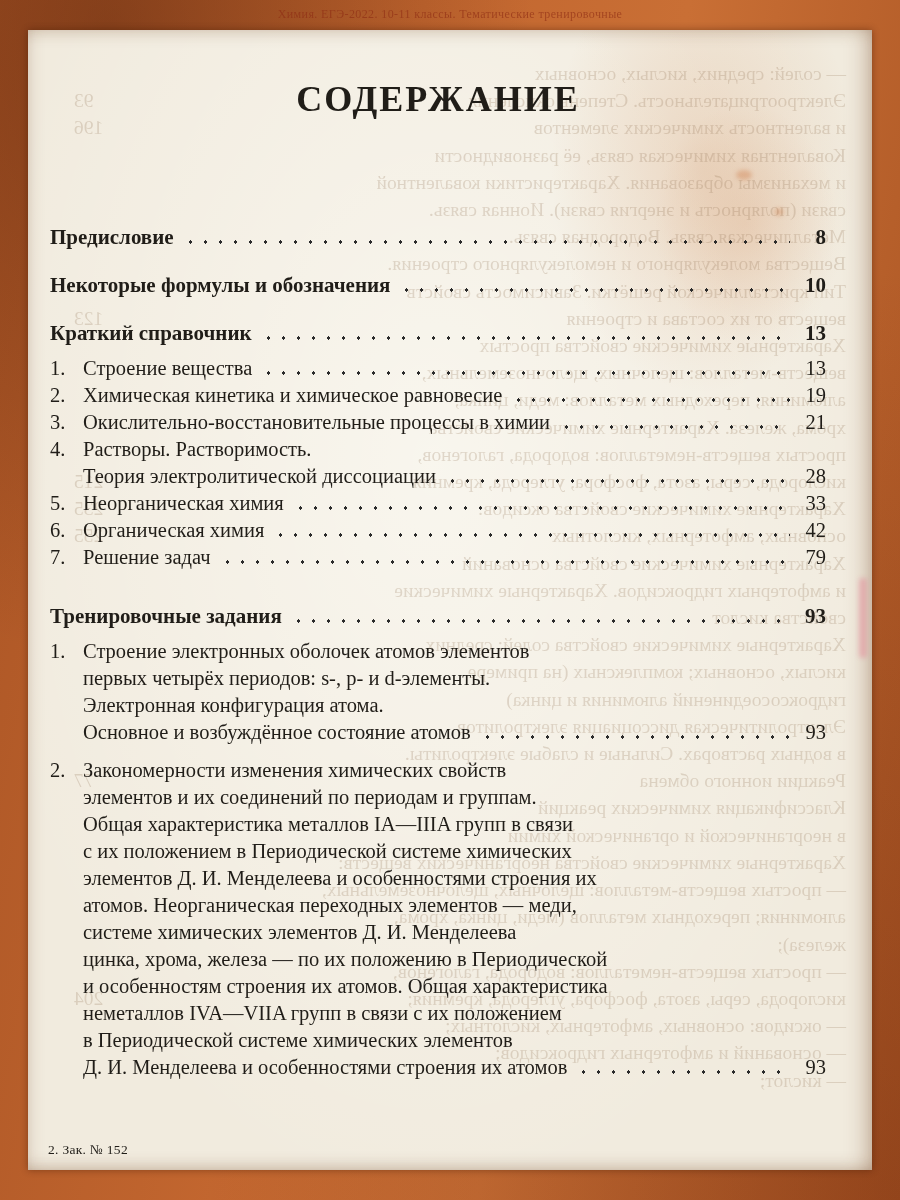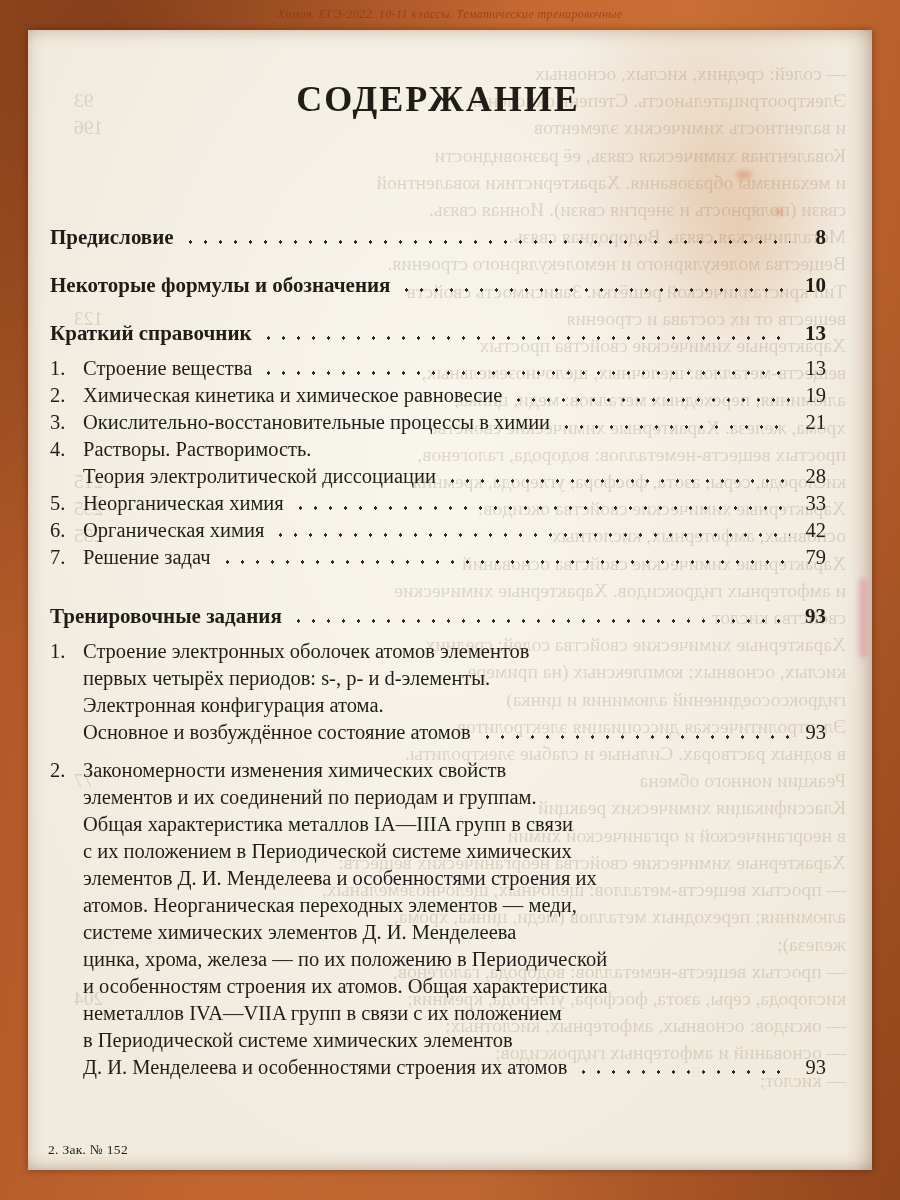--- a/index.html
+++ b/index.html
@@ -11,21 +11,21 @@
   .book {
     position:relative; width:900px; height:1200px;
     background:
       radial-gradient(ellipse at 12% 3%, rgba(60,20,5,.38), transparent 38%),
       radial-gradient(ellipse at 100% 100%, rgba(90,30,10,.28), transparent 55%),
       linear-gradient(100deg, #ab5525, var(--cover,#c2662f) 38%, #c96f35 62%, #a85322 100%);
     overflow:hidden;
   }
   .cover-header {
     position:absolute; top:7px; left:0; right:0;
-    text-align:center; font-size:12px; font-style:italic; letter-spacing:.4px;
+    text-align:center; font-size:12px; letter-spacing:.4px;
     color:var(--header-red,#8e2c14); opacity:.62; filter:blur(.3px);
   }
   .page {
     position:absolute; left:28px; top:30px; right:28px; bottom:30px;
     background:
       radial-gradient(ellipse at 80% 12%, rgba(200,118,58,.20), transparent 16%),
       radial-gradient(ellipse at 85% 17%, rgba(198,110,50,.16), transparent 9%),
       radial-gradient(ellipse at 48% 38%, rgba(255,255,251,.55), transparent 75%),
       var(--paper,#f1ebde);
     box-shadow:

